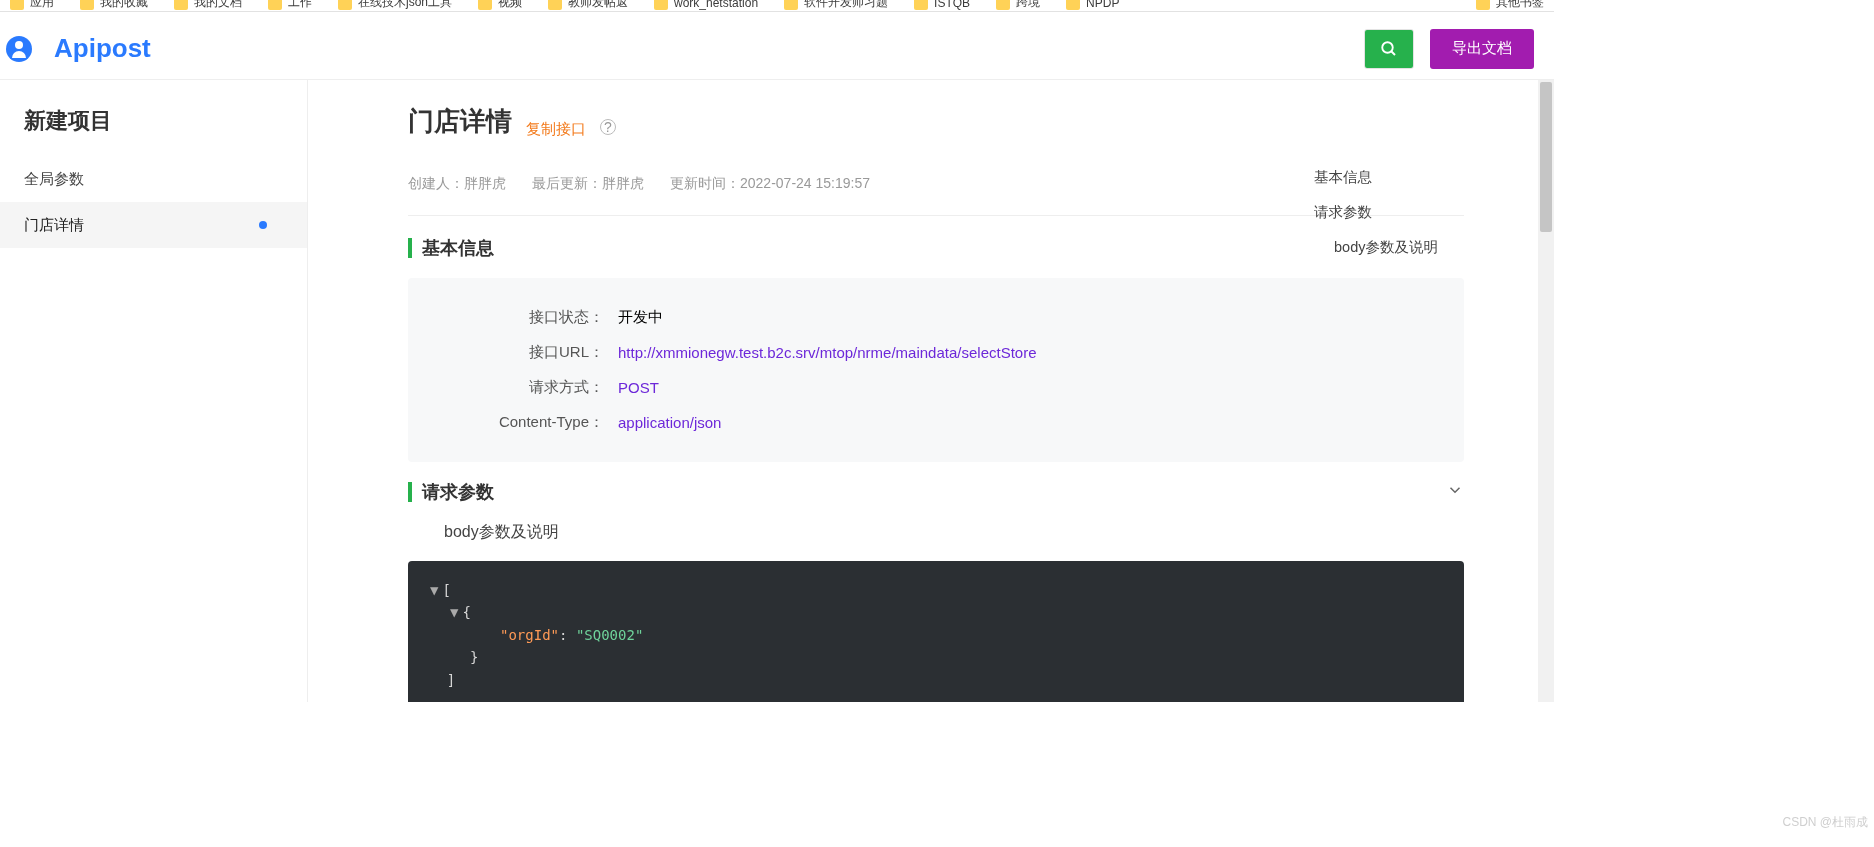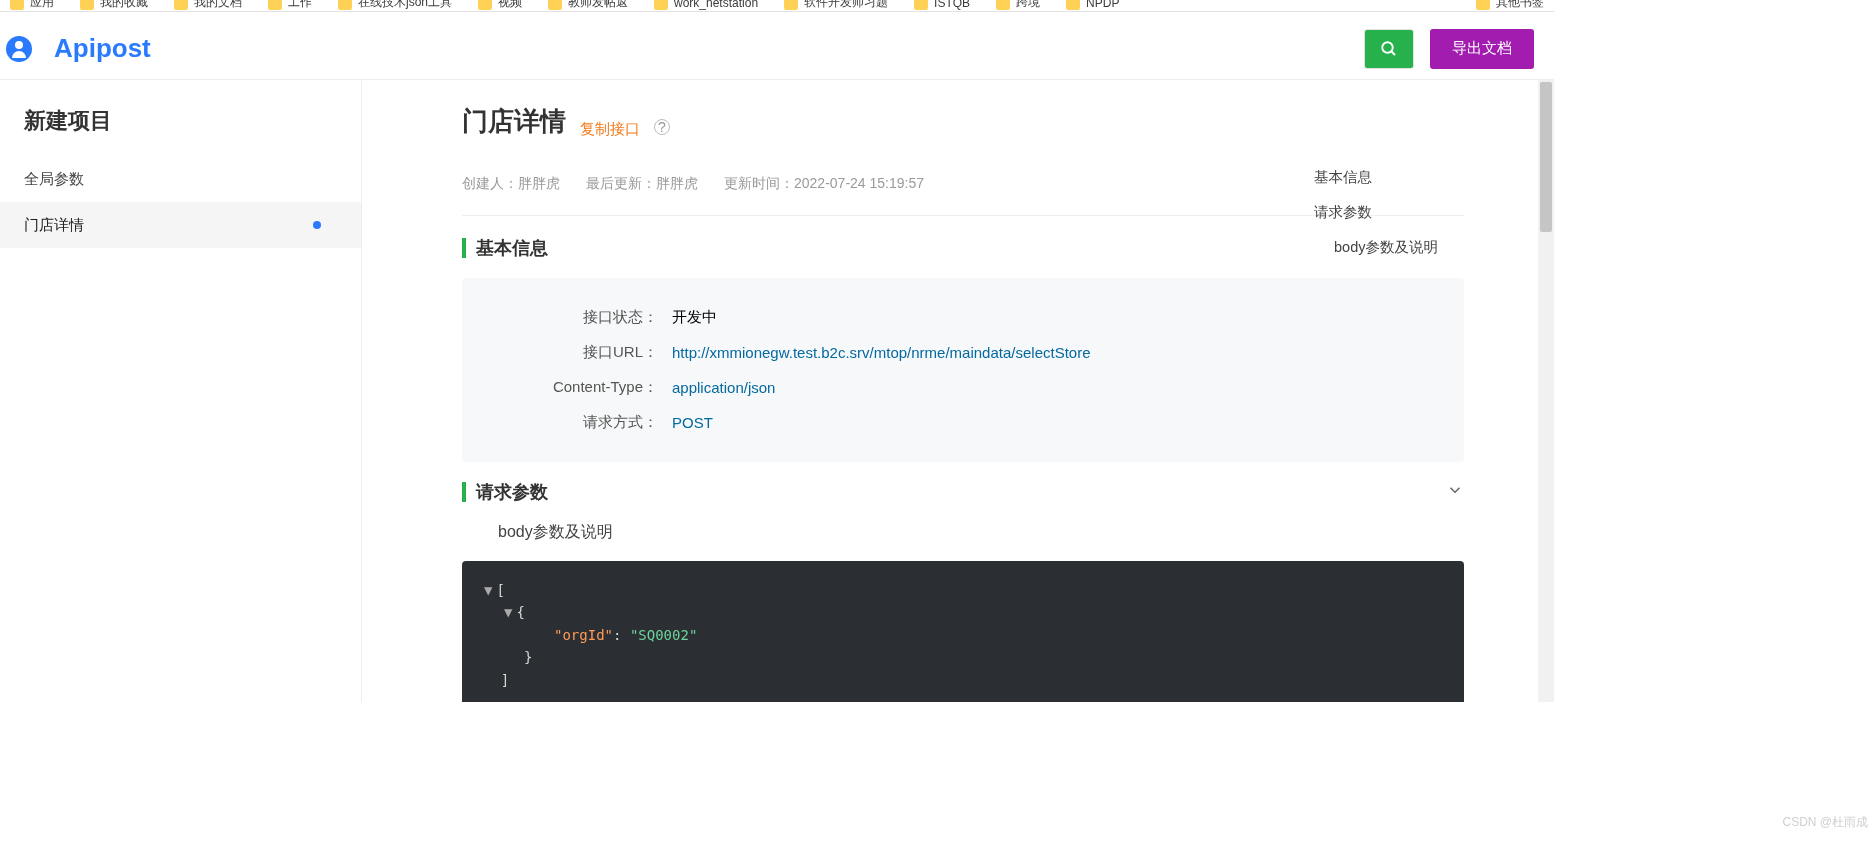--- a/index.html
+++ b/index.html
@@ -20,21 +20,21 @@
 .logo-ico::after { content: ""; position: absolute; width: 14px; height: 7px; background: #fff; border-radius: 7px 7px 0 0; bottom: 4px; left: 6px; }
 .hdr-spacer { flex: 1; }
 .search-box { display: flex; align-items: stretch; height: 40px; border: 1px solid #e3e3e3; border-radius: 3px; overflow: hidden; margin-right: 16px; }
 .search-box input { width: 210px; border: none; outline: none; padding: 0 14px; font-size: 14px; color: #555; }
 .search-box input::placeholder { color: #aaa; }
 .search-btn { width: 48px; background: #26b14c; color: #fff; display: flex; align-items: center; justify-content: center; cursor: pointer; }
 .export-btn { height: 40px; padding: 0 22px; background: #a21caf; color: #fff; border: none; border-radius: 3px; font-size: 15px; cursor: pointer; }
 
 
 .body { flex: 1; display: flex; overflow: hidden; }
-.sidebar { width: 362px; border-right: 1px solid #eee; overflow-y: auto; }
+.sidebar { width: 308px; border-right: 1px solid #eee; overflow-y: auto; }
 .sb-title { font-size: 22px; font-weight: 700; padding: 26px 24px 20px; }
 .sb-item { height: 46px; display: flex; align-items: center; padding: 0 24px; font-size: 15px; color: #444; cursor: pointer; }
 .sb-item.active { background: #f5f5f5; color: #222; position: relative; }
 .sb-item.active::after { content: ""; position: absolute; right: 40px; width: 8px; height: 8px; background: #2a7afe; border-radius: 50%; }
 
 .main { flex: 1; overflow-y: auto; position: relative; }
 .content { padding: 24px 90px 40px 100px; }
 .page-head { display: flex; align-items: flex-end; gap: 14px; }
 .page-title { font-size: 26px; font-weight: 700; }
 .copy-link { color: #f37b1d; font-size: 15px; cursor: pointer; }
@@ -42,21 +42,21 @@
 
 .meta { color: #9a9a9a; font-size: 14px; margin: 36px 0 20px; padding-bottom: 22px; border-bottom: 1px solid #eee; display: flex; gap: 26px; }
 
 .section-title { display: flex; align-items: center; gap: 10px; font-size: 18px; font-weight: 600; margin: 18px 0 18px; }
 .section-title::before { content: ""; width: 4px; height: 20px; background: #26b14c; }
 .section-title .chev { margin-left: auto; color: #666; }
 
 .info-box { background: #f7f8f9; border-radius: 4px; padding: 22px 10px; }
 .info-row { display: flex; align-items: center; padding: 8px 0; }
 .info-label { width: 200px; text-align: right; color: #555; font-size: 15px; padding-right: 14px; }
-.info-val { color: #0369a1; font-size: 15px; }
+.info-val { color: #6d28d9; font-size: 15px; }
 .link-blue { color: #000000; }
 
 .sub-title { font-size: 16px; color: #444; margin: 18px 0 18px 36px; }
 
 .code-block { background: #2b2f33; border-radius: 4px; padding: 18px 22px; font-family: "SFMono-Regular",Consolas,monospace; font-size: 14px; color: #d6d6d6; line-height: 1.6; }
 .code-block .caret { color: #aaa; margin-right: 4px; }
 .code-block .ind1 { padding-left: 20px; }
 .code-block .ind2 { padding-left: 40px; }
 .code-block .ind3 { padding-left: 70px; }
 .code-block .key { color: #ff9a56; }
@@ -182,26 +182,26 @@
         <div class="info-box">
           <div class="info-row">
             <span class="info-label">接口状态：</span>
             <span class="info-val link-blue">开发中</span>
           </div>
           <div class="info-row">
             <span class="info-label">接口URL：</span>
             <span class="info-val">http://xmmionegw.test.b2c.srv/mtop/nrme/maindata/selectStore</span>
           </div>
           <div class="info-row">
+            <span class="info-label">请求方式：</span>
+            <span class="info-val">POST</span>
+          </div>
+          <div class="info-row">
             <span class="info-label">Content-Type：</span>
             <span class="info-val">application/json</span>
-          </div>
-          <div class="info-row">
-            <span class="info-label">请求方式：</span>
-            <span class="info-val">POST</span>
           </div>
         </div>
 
         <div class="section-title">
           <span>请求参数</span>
           <span class="chev">
             <svg width="18" height="18" viewBox="0 0 24 24" fill="none" stroke="currentColor" stroke-width="2">
                 <polyline points="6 9 12 15 18 9"></polyline>
               </svg>
           </span>

